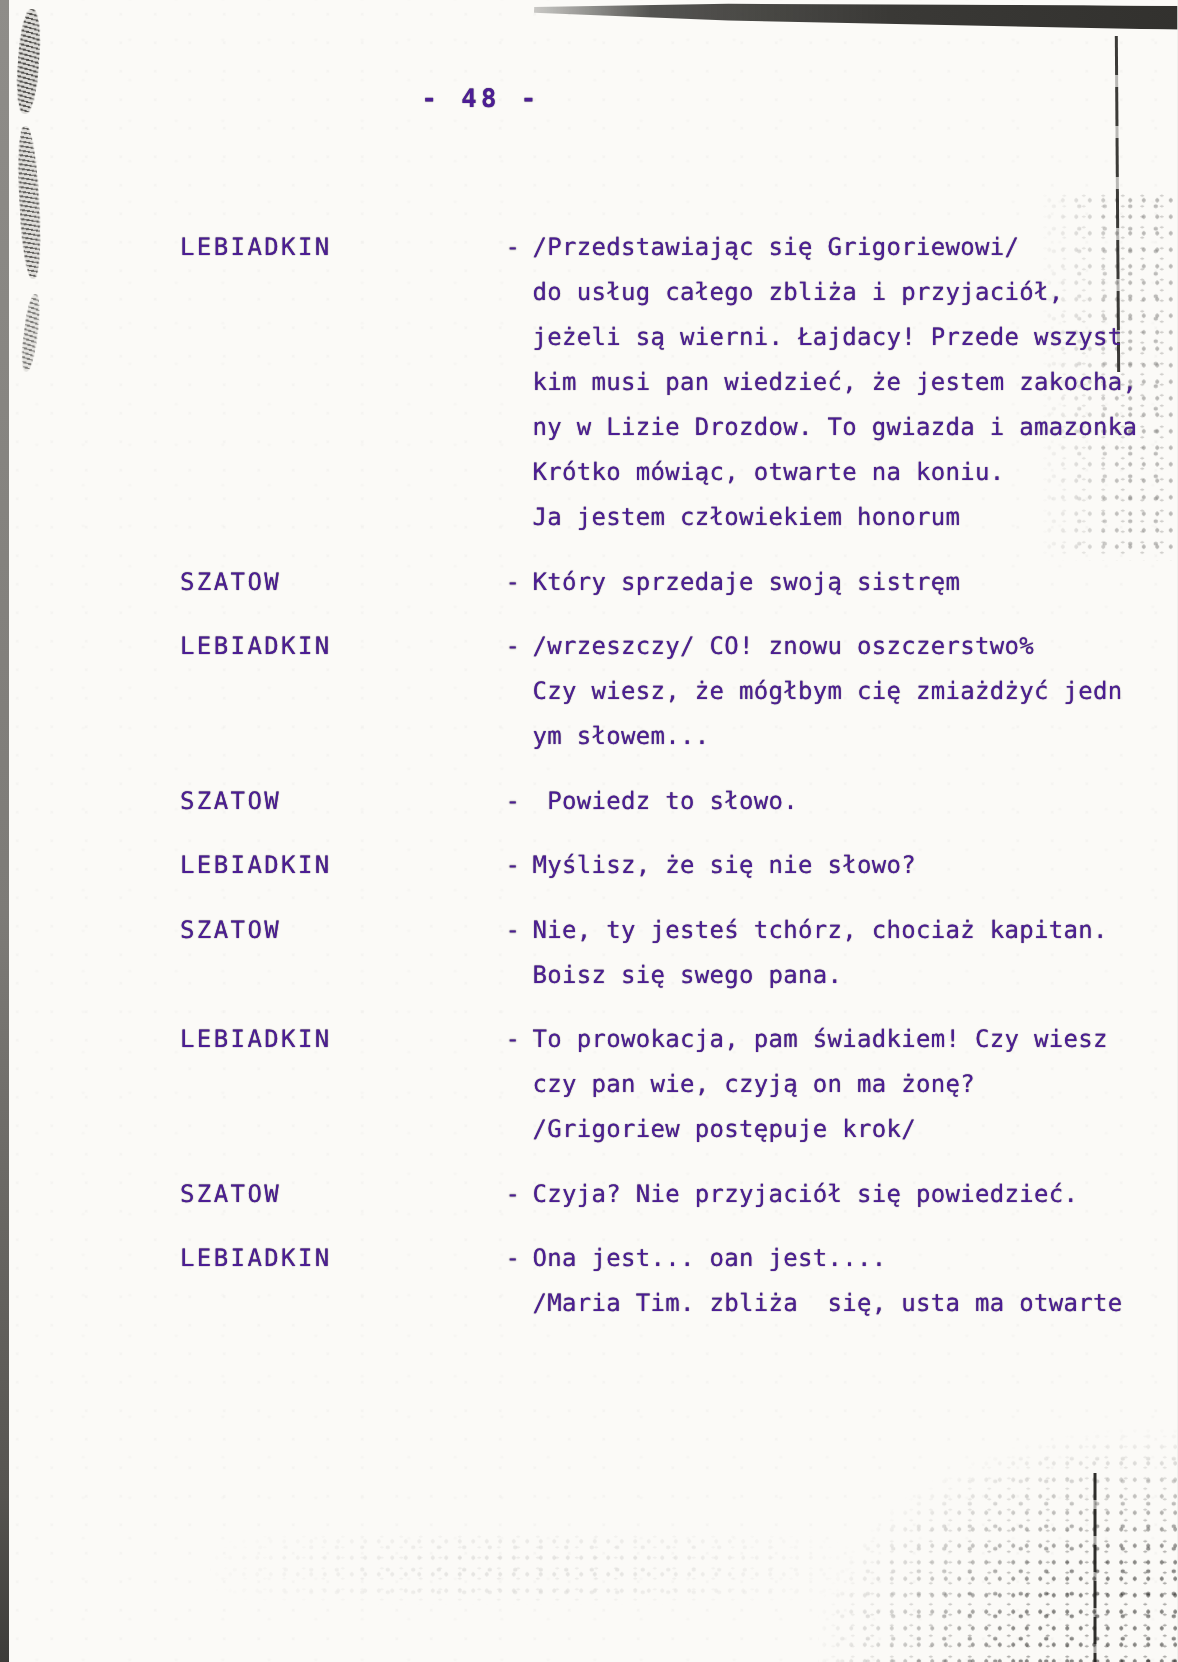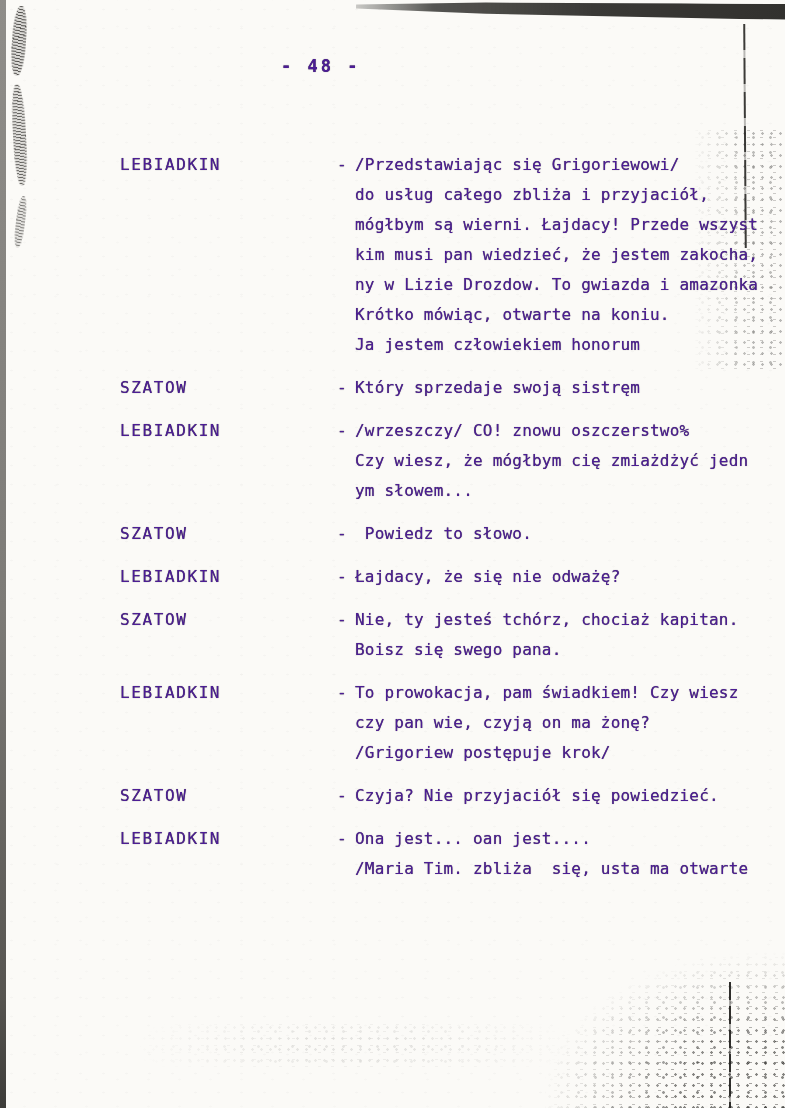--- a/index.html
+++ b/index.html
@@ -118,21 +118,21 @@
 
   <div class="page-number">- 48 -</div>
 
   <div class="script">
 
     <div class="block">
       <div class="speaker">LEBIADKIN</div>
       <div class="dialogue">
         <div class="dline"><span class="dash">-</span><span>/Przedstawiając się Grigoriewowi/</span></div>
         <div class="dline"><span>do usług całego zbliża i przyjaciół,</span></div>
-        <div class="dline"><span>mógłbym są wierni. Łajdacy! Przede wszyst</span></div>
+        <div class="dline"><span>jeżeli są wierni. Łajdacy! Przede wszyst</span></div>
         <div class="dline"><span>kim musi pan wiedzieć, że jestem zakocha,</span></div>
         <div class="dline"><span>ny w Lizie Drozdow. To gwiazda i amazonka</span></div>
         <div class="dline"><span>Krótko mówiąc, otwarte na koniu.</span></div>
         <div class="dline"><span>Ja jestem człowiekiem honorum</span></div>
       </div>
     </div>
 
     <div class="block">
       <div class="speaker">SZATOW</div>
       <div class="dialogue">
@@ -152,21 +152,21 @@
     <div class="block">
       <div class="speaker">SZATOW</div>
       <div class="dialogue">
         <div class="dline"><span class="dash">-</span><span> Powiedz to słowo.</span></div>
       </div>
     </div>
 
     <div class="block">
       <div class="speaker">LEBIADKIN</div>
       <div class="dialogue">
-        <div class="dline"><span class="dash">-</span><span>Łajdacy, że się nie odważę?</span></div>
+        <div class="dline"><span class="dash">-</span><span>Myślisz, że się nie słowo?</span></div>
       </div>
     </div>
 
     <div class="block">
       <div class="speaker">SZATOW</div>
       <div class="dialogue">
         <div class="dline"><span class="dash">-</span><span>Nie, ty jesteś tchórz, chociaż kapitan.</span></div>
         <div class="dline"><span>Boisz się swego pana.</span></div>
       </div>
     </div>

